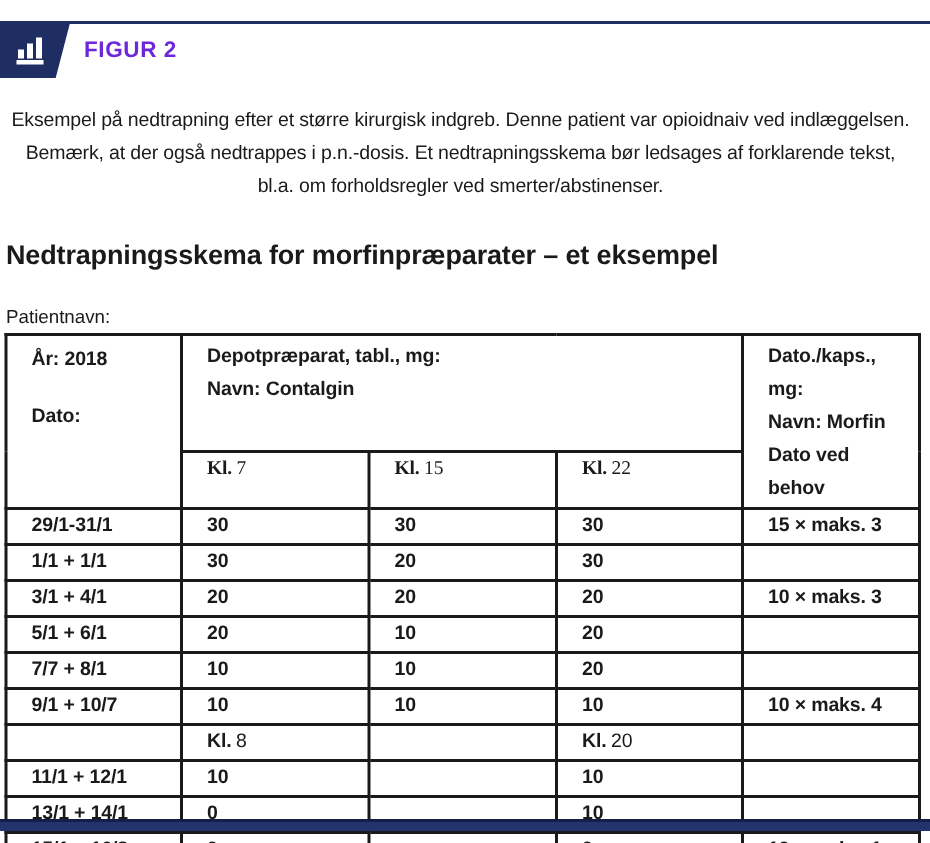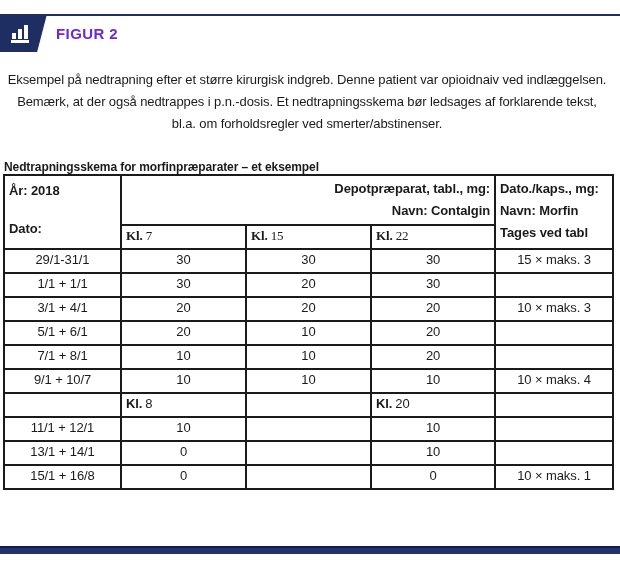--- a/index.html
+++ b/index.html
@@ -37,53 +37,53 @@
 
   
   .intro {
     margin: 17px 10px 0 4px;
     font-size: 13px; line-height: 22px;
     letter-spacing: -0.1px;
     text-align: center;
   }
   .subtitle {
     margin: 25px 10px 0 4px;
-    font-size: 12px; font-weight: bold;
+    font-size: 18px; font-weight: bold;
     letter-spacing: -0.1px;
   }
   .patient-label {
     margin: 23px 10px 4px 4px;
     font-size: 12.5px;
   }
 
   
   table.skema {
     margin-left: 3px;
     width: 609px;
     border-collapse: collapse;
     table-layout: fixed;
     font-size: 13px;
   }
   table.skema td {
     border: 2px solid #1a1a1a;
-    padding: 2px 4px;
+    padding: 2px 16px;
     vertical-align: top;
     height: 24px;
     letter-spacing: -0.1px;
   }
   td.hdr { font-weight: bold; line-height: 22px; }
-  td.hdr-depot { padding-top: 3px; padding-bottom: 3px; text-align: right; }
+  td.hdr-depot { padding-top: 3px; padding-bottom: 3px; }
   .hdr-stack {
     display: flex; flex-direction: column; justify-content: space-between;
     height: 62px; padding-top: 2px;
   }
   td.kl-cell { font-weight: bold; height: 26px; font-family: Liberation Serif, serif; }
   td.kl-cell .n, td.kl-inline .n { font-weight: normal; margin-left: 3px; }
   td.kl-inline { font-weight: bold; margin-left: 48px; }
-  td.data { font-weight: normal; text-align: center; }
+  td.data { font-weight: bold; }
 
   
   .bottom-bar {
     position: absolute; left: 0; top: 546;
     top: 546px; width: 620px; height: 8px;
     background: #22336e;
     border-top: 2px solid #141f49;
   }
 </style>
 </head>
@@ -103,20 +103,21 @@
         </svg>
       </span>
     </div>
     <div class="figure-label">FIGUR 2</div>
   </div>
 
   <p class="intro">Eksempel på nedtrapning efter et større kirurgisk indgreb. Denne patient var opioidnaiv ved indlæggelsen. Bemærk, at der også nedtrappes i p.n.-dosis. Et nedtrapningsskema bør ledsages af forklarende tekst, bl.a. om forholdsregler ved smerter/abstinenser.</p>
 
   <h2 class="subtitle">Nedtrapningsskema for morfinpræparater – et eksempel</h2>
 
+  <div class="patient-label">Patientnavn:</div>
 
   <table class="skema">
     <colgroup>
       <col style="width:117px">
         <col style="width:125px">
         <col style="width:125px">
         <col style="width:124px">
         <col style="width:118px">
     </colgroup>
     <tbody>
@@ -128,21 +129,21 @@
             <span>Dato:</span>
           </div>
         </td>
         <td class="hdr hdr-depot" colspan="3">
           <div>Depotpræparat, tabl., mg:</div>
           <div>Navn: Contalgin</div>
         </td>
         <td class="hdr" rowspan="2">
           <div>Dato./kaps., mg:</div>
           <div>Navn: Morfin</div>
-          <div>Tages ved tabl</div>
+          <div>Dato ved behov</div>
         </td>
       </tr>
       <tr>
         <td class="kl-cell"><span class="b">Kl.</span><span class="n">7</span></td>
         <td class="kl-cell"><span class="b">Kl.</span><span class="n">15</span></td>
         <td class="kl-cell"><span class="b">Kl.</span><span class="n">22</span></td>
       </tr>
 
       <tr>
         <td class="data">29/1-31/1</td>
@@ -166,21 +167,21 @@
         <td class="data">10 × maks. 3</td>
       </tr>
       <tr>
         <td class="data">5/1 + 6/1</td>
         <td class="data">20</td>
         <td class="data">10</td>
         <td class="data">20</td>
         <td class="data"></td>
       </tr>
       <tr>
-        <td class="data">7/1 + 8/1</td>
+        <td class="data">7/7 + 8/1</td>
         <td class="data">10</td>
         <td class="data">10</td>
         <td class="data">20</td>
         <td class="data"></td>
       </tr>
       <tr>
         <td class="data">9/1 + 10/7</td>
         <td class="data">10</td>
         <td class="data">10</td>
         <td class="data">10</td>

